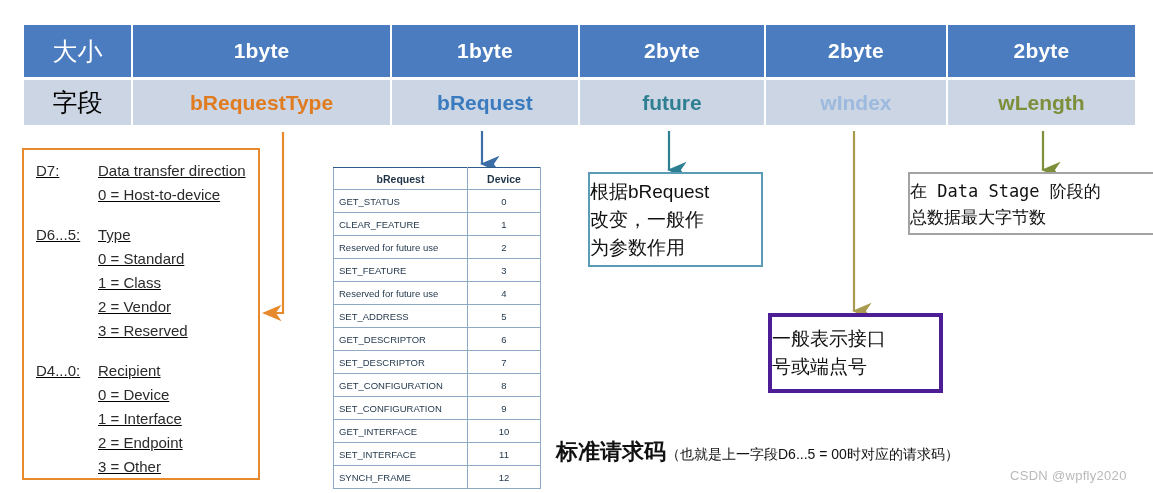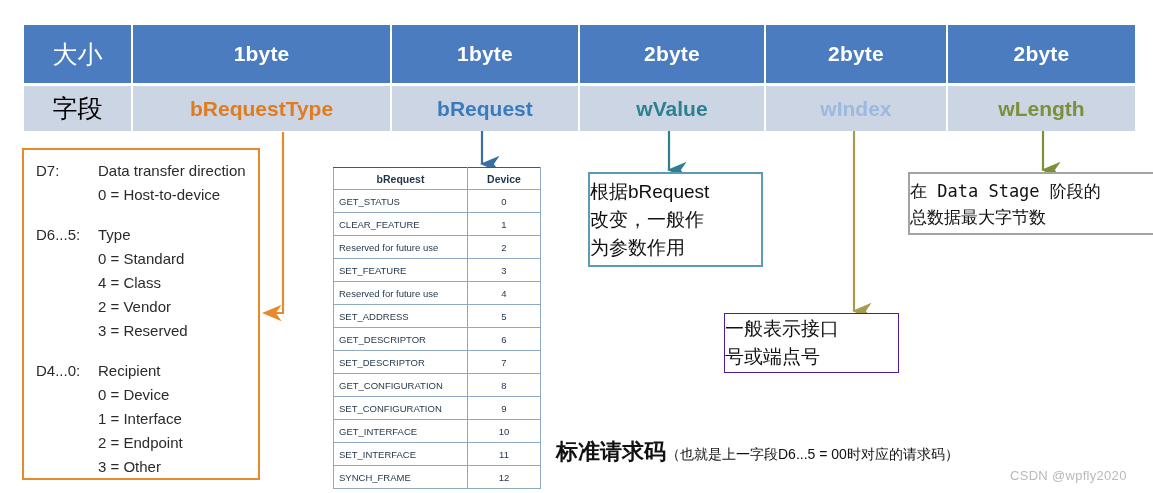--- a/index.html
+++ b/index.html
@@ -31,21 +31,21 @@
   #struct-table td {
     padding: 0;
     text-align: center;
     vertical-align: middle;
   }
   .hdr-cell {
     background: #4a7cbf;
     color: #ffffff;
     font-weight: bold;
     font-size: 21px;
-    height: 58px;
+    height: 52px;
     letter-spacing: 0.2px;
   }
   .hdr-cell.cjk {
     font-size: 25px;
     font-weight: normal;
   }
   .fld-cell {
     background: #ccd5e3;
     height: 45px;
     font-size: 21px;
@@ -60,20 +60,21 @@
   
   #bitfield-box {
     position: absolute;
     left: 22px;
     top: 148px;
     width: 238px;
     height: 332px;
     border: 2px solid #e78a2e;
     background: #ffffff;
     box-sizing: border-box;
+    text-decoration: underline;
   }
   .bf-group {
     display: flex;
     align-items: flex-start;
     margin: 0;
   }
   #bitfield-box .bf-inner {
     padding: 9px 0 0 12px;
   }
   .bf-label {
@@ -136,22 +137,22 @@
     line-height: 28px;
     color: #111111;
     text-align: left;
     white-space: pre-line;
   }
   #callout-wvalue {
     left: 588px; top: 172px; width: 175px; height: 95px;
     border: 2px solid #5b9bb5;
   }
   #callout-windex {
-    left: 724px; top: 313px; width: 175px; height: 60px;
-    border: 1px solid #4c1d95;
+    left: 768px; top: 313px; width: 175px; height: 80px;
+    border: 4px solid #4c1d95;
   }
   #callout-wlength {
     left: 877px; top: 172px; width: 256px; height: 63px;
     border: 2px solid #a3a3a3;
     margin-left: 31px;
   }
   #callout-wlength .txt {
     font-family: "DejaVu Sans Mono", "Liberation Mono", monospace;
     font-size: 17px;
     line-height: 26px;
@@ -207,21 +208,21 @@
         <td class="hdr-cell" style="width:254px">1byte</td>
         <td class="hdr-cell" style="width:184px">1byte</td>
         <td class="hdr-cell" style="width:182px">2byte</td>
         <td class="hdr-cell" style="width:178px">2byte</td>
         <td class="hdr-cell" style="width:185px">2byte</td>
       </tr>
       <tr>
         <td class="fld-cell cjk">字段</td>
         <td class="fld-cell" style="color:#e07b1f">bRequestType</td>
         <td class="fld-cell" style="color:#3a7bbf">bRequest</td>
-        <td class="fld-cell" style="color:#2f7f93">wValue</td>
+        <td class="fld-cell" style="color:#2f7f93">future</td>
         <td class="fld-cell" style="color:#9cb9de">wIndex</td>
         <td class="fld-cell" style="color:#7d8f3b">wLength</td>
       </tr>
     </tbody>
   </table>
 
   <svg id="arrows" viewBox="0 0 1153 493" xmlns="http://www.w3.org/2000/svg">
     <defs>
       <marker id="ah-orange" markerWidth="9" markerHeight="9" refX="8" refY="4.5" orient="auto" markerUnits="strokeWidth">
         <path d="M9,4.5 L0,0.8 L2.6,4.5 L0,8.2 Z" fill="#e78a2e"></path>
@@ -262,21 +263,21 @@
           </div>
       </div>
 
       <div class="bf-spacer"></div>
 
       <div class="bf-group">
         <div class="bf-label">D6...5:</div>
         <div class="bf-lines">
             <div>Type</div>
             <div>0 = Standard</div>
-            <div>4 = Class</div>
+            <div>1 = Class</div>
             <div>2 = Vendor</div>
             <div>3 = Reserved</div>
           </div>
       </div>
 
       <div class="bf-spacer"></div>
 
       <div class="bf-group">
         <div class="bf-label">D4...0:</div>
         <div class="bf-lines">

